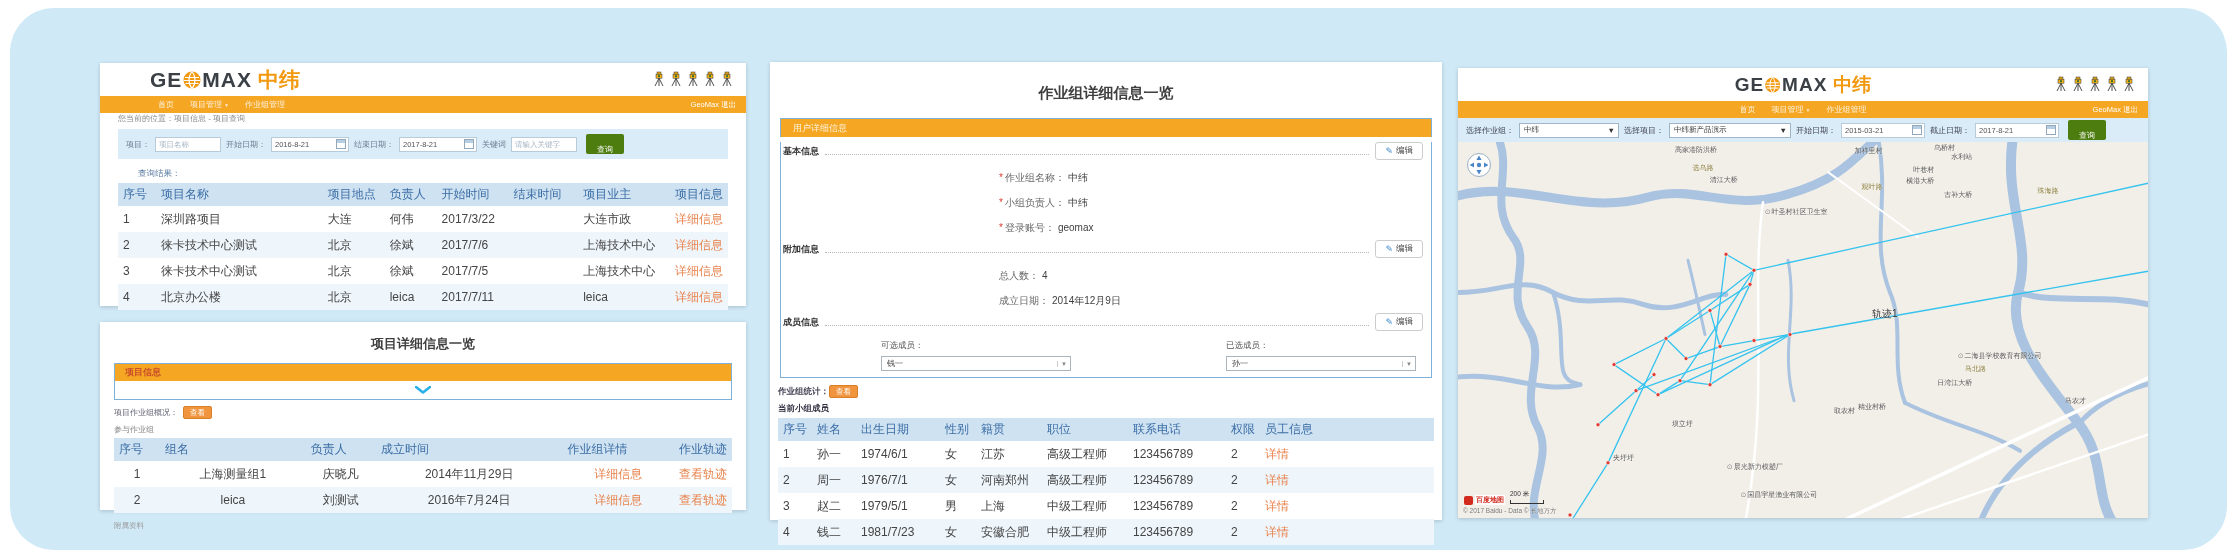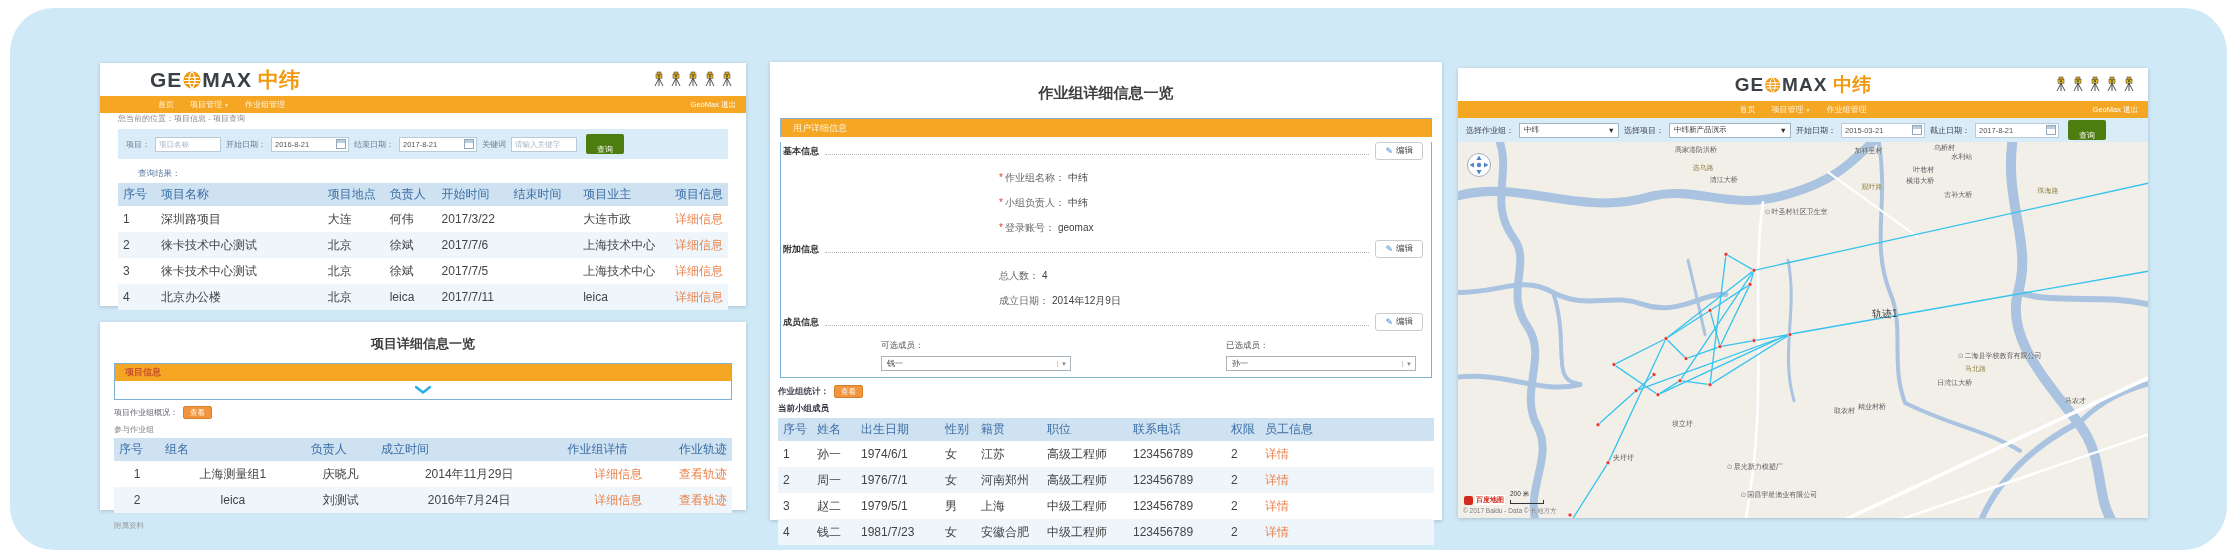--- a/index.html
+++ b/index.html
@@ -78,21 +78,21 @@
   .dots{flex:1;border-bottom:1px dotted #b8b8b8;margin:0 6px;transform:translateY(3px)}
   .btn-edit{display:flex;align-items:center;gap:3px;background:#fff;border:1px solid #ccc;border-radius:3px;font-size:8.5px;color:#444;padding:2px 9px;cursor:pointer;font-family:inherit}
   .pencil{color:#3d87c9;font-size:9px;line-height:1}
   .field-row{font-size:10px;color:#666;margin:11px 0 0 218px}
   .req{color:#e03c31;margin-right:2px}
   .fval{color:#3f3f3f;margin-left:3px}
   .empty-ic{display:inline-block;width:8px;height:8px;border:1px solid #bbb;background:#f4f4f4;vertical-align:middle}
   .sel-row{display:flex;margin:9px 0 2px 100px;gap:155px;font-size:8.5px;color:#555}
   .sel{width:190px;height:15px;border:1px solid #a9b4bd;background:#fff;display:flex;align-items:center;justify-content:space-between;padding:0 3px 0 5px;margin-top:4px;color:#444;font-size:8px;cursor:pointer}
   .sel .scaret{color:#888;font-size:6px;border-left:1px solid #ccc;padding-left:3px}
-  .stats-row{display:flex;align-items:center;gap:5px;font-size:8.5px;font-weight:bold;color:#445;margin:7px 0 0 8px}
+  .stats-row{display:flex;align-items:center;font-size:8.5px;font-weight:bold;color:#445;margin:7px 0 0 8px}
   .members-cap{font-size:8.5px;font-weight:bold;color:#334;margin:5px 0 3px 8px}
   #p3 .grid{width:calc(100% - 16px);margin:0 8px}
   #p3 .grid th:nth-child(1){width:26px}#p3 .grid th:nth-child(2){width:44px}
   #p3 .grid th:nth-child(3){width:84px}#p3 .grid th:nth-child(4){width:36px}
   #p3 .grid th:nth-child(5){width:66px}#p3 .grid th:nth-child(6){width:86px}
   #p3 .grid th:nth-child(7){width:98px}#p3 .grid th:nth-child(8){width:34px}
 
   
   .fbar{height:24px;background:#d9ecf8;display:flex;align-items:center;gap:5px;padding:0 8px;font-size:8px;color:#445}
   .fsel{height:15px;border:1px solid #9fb6c9;background:#fff;display:flex;align-items:center;justify-content:space-between;padding:0 3px 0 4px;font-size:7.5px;color:#333;cursor:pointer}

